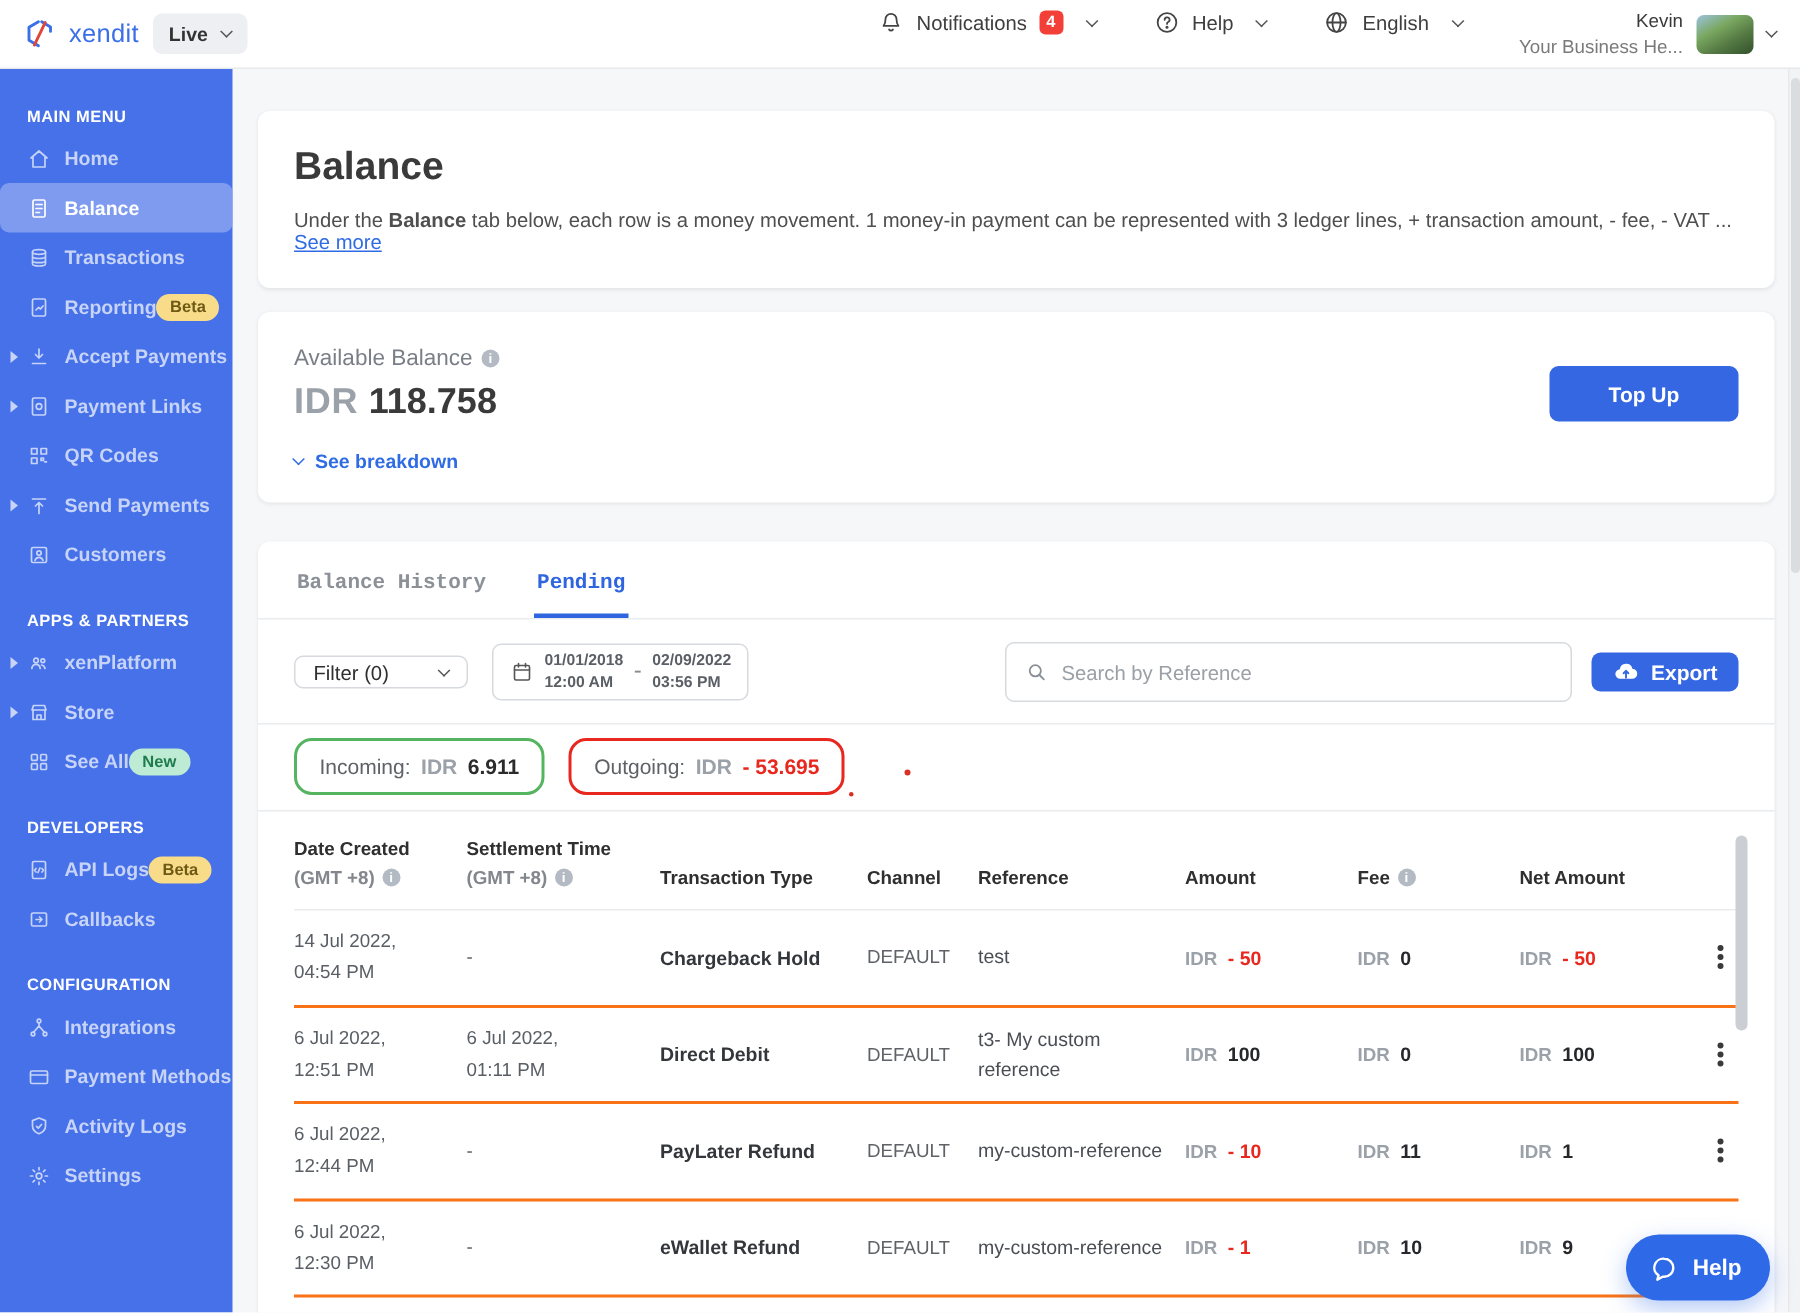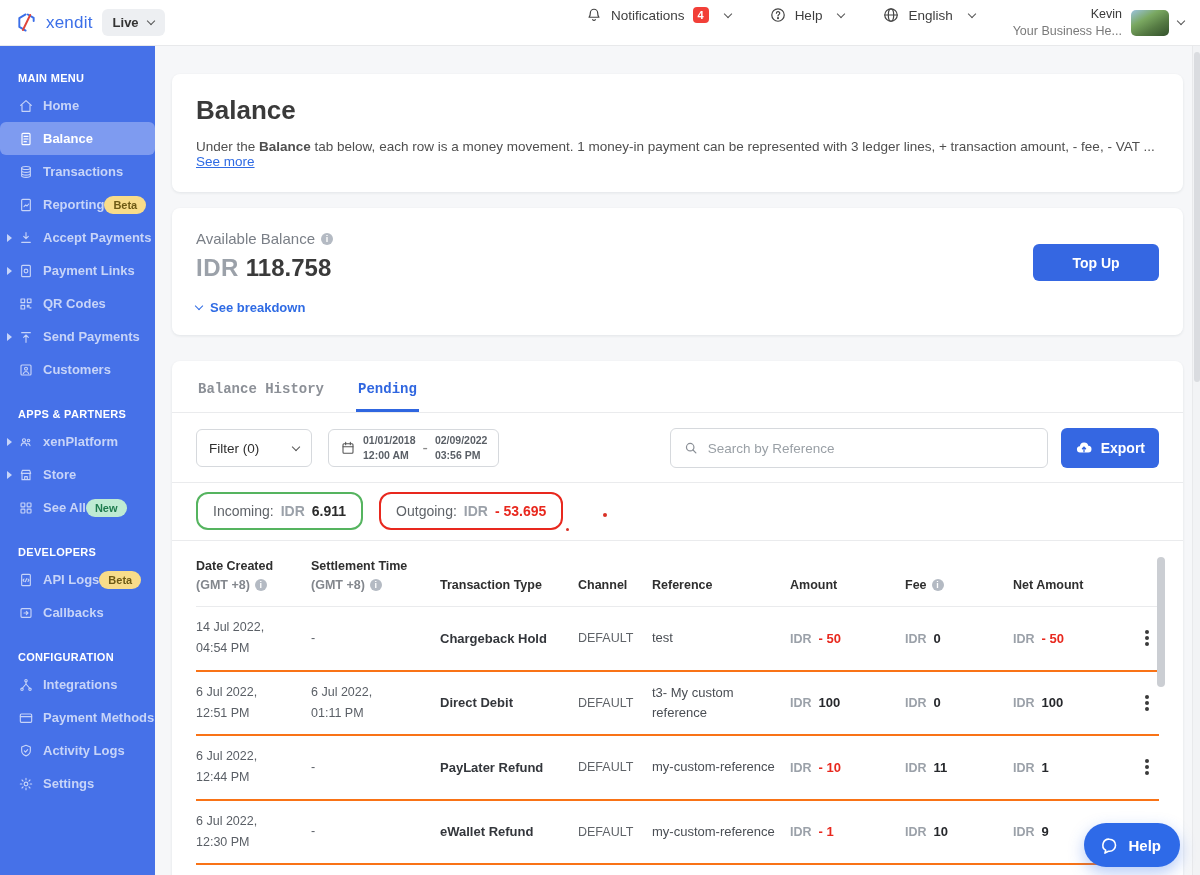--- a/index.html
+++ b/index.html
@@ -66,33 +66,33 @@
   .btn-primary { background:#3567E2; color:#fff; border:none; border-radius:6px; font-weight:600;
                  font-size:14px; font-family:inherit; cursor:pointer; }
   .topup { position:absolute; right:24px; top:36px; width:126px; height:37px; }
 
   .main-card { margin-top:26px; height:620px; position:relative; }
   .tabbar { display:flex; gap:30px; padding:0 24px; border-bottom:1px solid #EAEBED; height:52px; align-items:flex-end;font-family:Liberation Mono, monospace; }
   .tab { padding:0 2px 15px; font-size:14px; font-weight:600; color:#8C9097; cursor:pointer; }
   .tab.active { color:#2F66E0; border-bottom:3px solid #2F66E0; padding-bottom:12px; }
 
   .filterbar { display:flex; align-items:center; padding:15px 24px 14px; border-bottom:1px solid #EAEBED; }
-  .filter-dd { width:116px; height:38px; border:1px solid #D6D9DD; border-radius:6px; display:flex; align-items:center;
+  .filter-dd { width:116px; height:22px; border:1px solid #D6D9DD; border-radius:6px; display:flex; align-items:center;
                justify-content:space-between; padding:0 12px; font-size:13.5px; color:#2F2F2F; cursor:pointer; flex:none; }
   .daterange { height:38px; border:1px solid #D6D9DD; border-radius:6px; display:flex; align-items:center;
                gap:7px; padding:0 11px; margin-left:16px; cursor:pointer; flex:none; }
   .daterange svg { color:#555; flex:none; }
   .dr-col { font-size:10.5px; color:#5A5F66; line-height:1.4; font-weight:600; }
   .dr-dash { color:#8A8A8A; }
   .searchbox { margin-left:auto; width:378px; height:40px; border:1px solid #D6D9DD; border-radius:6px;
                display:flex; align-items:center; padding:0 12px; gap:9px; }
   .searchbox svg { color:#8A8F96; flex:none; }
   .searchbox input { border:none; outline:none; font-size:13.5px; color:#333; width:100%; font-family:inherit; }
   .searchbox input::placeholder { color:#9AA0A6; }
-  .export-btn { height:40px; padding:0 14px; display:flex; align-items:center; gap:8px; margin-left:13px; flex:none; }
+  .export-btn { height:26px; padding:0 14px; display:flex; align-items:center; gap:8px; margin-left:13px; flex:none; }
 
   .summaryrow { display:flex; gap:16px; padding:9px 24px 10px; border-bottom:1px solid #EAEBED;
                 position:relative; align-items:center; }
   .pill { height:38px; border-radius:12px; display:inline-flex; align-items:center; gap:7px; padding:0 15px; font-size:14px; }
   .pill.incoming { border:2px solid #55B45F; }
   .pill.outgoing { border:2px solid #E8281E; }
   .pill-label { color:#5F6368; }
   .pill-cur { color:#9BA1A9; font-weight:600; }
   .pill-val { color:#2B2B2B; font-weight:700; }
   .pill-val.neg { color:#E8281E; }

